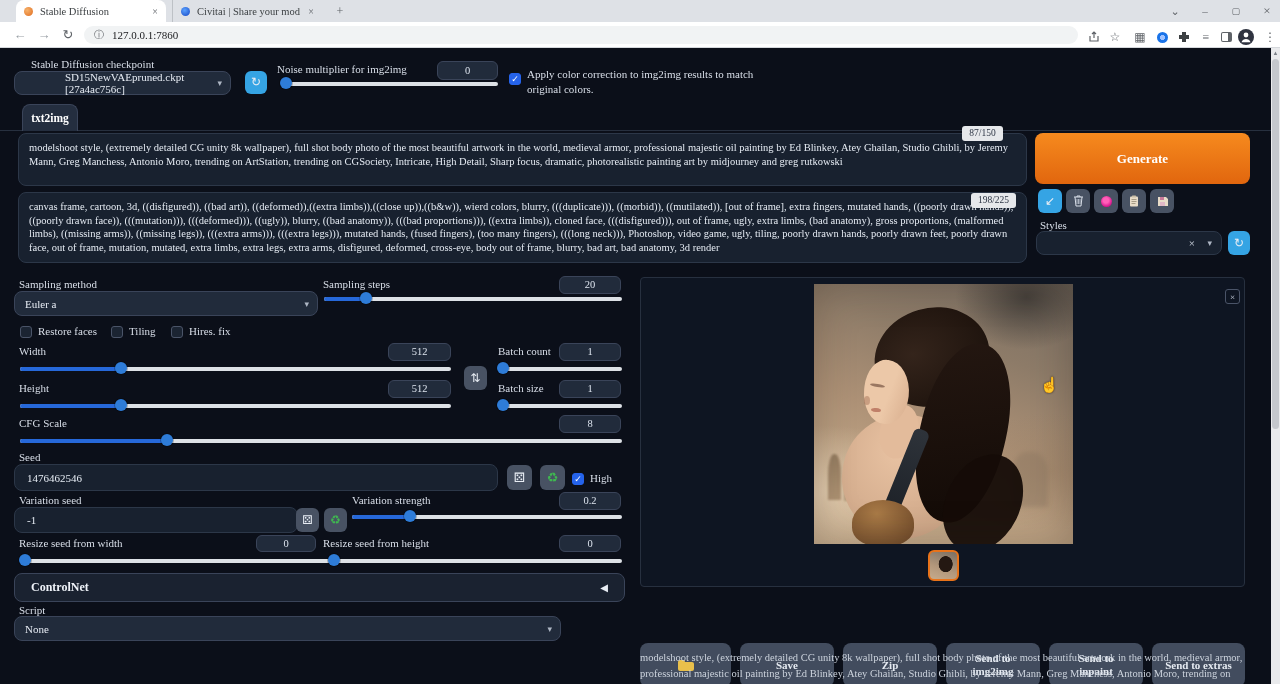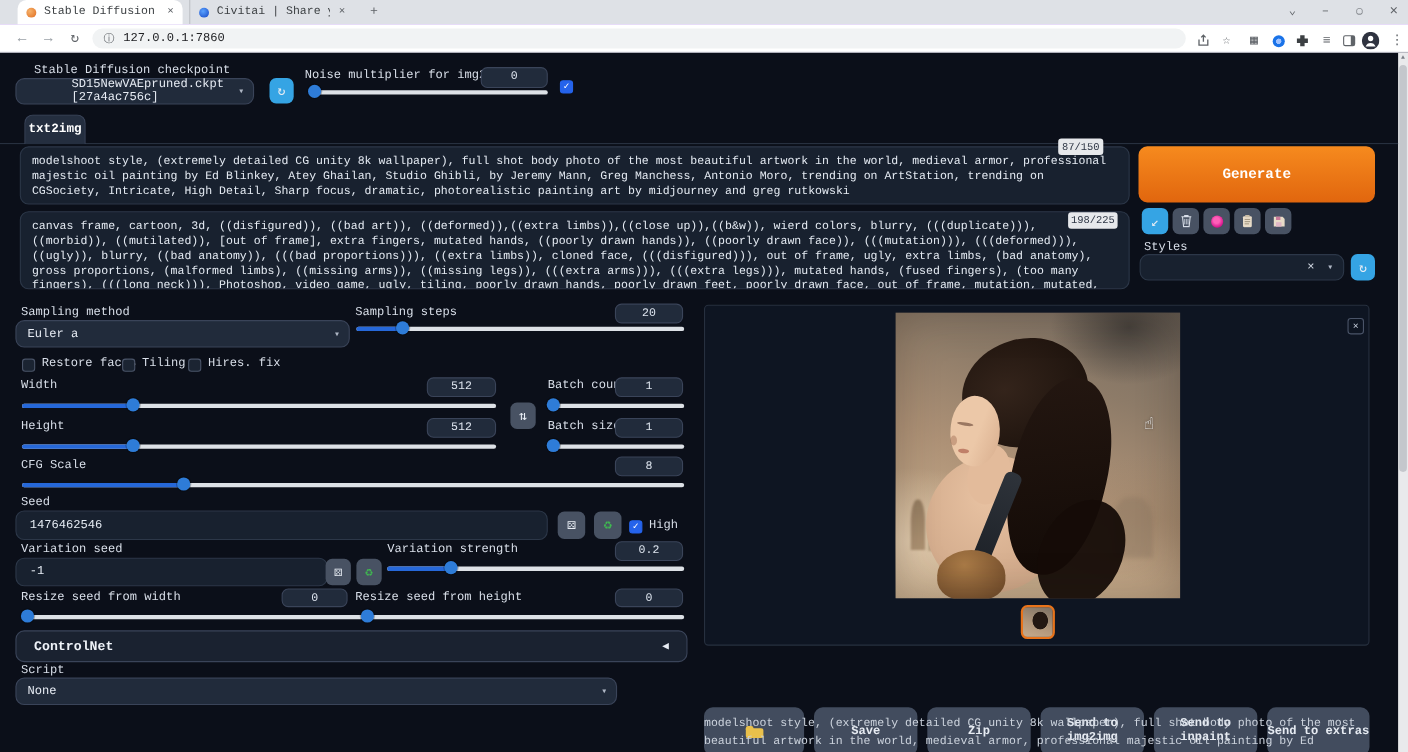--- a/index.html
+++ b/index.html
@@ -1,17 +1,17 @@
 <!DOCTYPE html>
 <html><head>
 <meta charset="utf-8">
 <style>
   * { margin:0; padding:0; box-sizing:border-box; }
   body { font-family:"Liberation Sans", sans-serif; background:#000; }
-  .screen { position:relative; width:1280px; height:684px; overflow:hidden; background:#6d28d9; font-family:Liberation Mono, monospace; }
+  .screen { position:relative; width:1280px; height:684px; overflow:hidden; background:#b91c1c; font-family:Liberation Serif, serif; }
   .a { position:absolute; }
 
   
   .tabstrip { position:absolute; left:0; top:0; width:1280px; height:22px; background:#dee1e6; }
   .btab { position:absolute; top:0; height:22px; border-radius:8px 8px 0 0; display:flex; align-items:center; font-size:10.5px; color:#3c4043; padding:0 8px; }
   .btab .fav { width:9px; height:9px; border-radius:50%; margin-right:7px; flex:none; }
   .btab .ttl { flex:1; overflow:hidden; white-space:nowrap; }
   .btab .tx { color:#5f6368; font-size:10px; margin-left:8px; }
   .wctl { position:absolute; top:0; height:22px; width:30px; text-align:center; line-height:22px; color:#5f6368; font-size:11px; }
   .toolbar { position:absolute; left:0; top:22px; width:1280px; height:26px; background:#ffffff; border-bottom:1px solid #d5d8dc; }
@@ -114,20 +114,21 @@
     <div class="sqbtn bluebtn" style="left:245px;top:23px;width:22px;height:23px;font-size:12px;">↻</div>
 
     <div class="lbl" style="left:277px;top:15px;">Noise multiplier for img2img</div>
     <div class="numbox" style="left:437px;top:13px;width:61px;height:19px;line-height:17px;">0</div>
     <div class="slider" style="left:282px;top:29px;width:216px;">
       <div class="track"></div>
       <div class="fill" style="width:2%;"></div>
       <div class="knob" style="left:2%;"></div>
     </div>
     <div class="cbx on" style="left:509px;top:25px;">✓</div>
+    <div class="lbl" style="left:527px;top:19px;width:245px;white-space:normal;line-height:14.5px;">Apply color correction to img2img results to match original colors.</div>
 
     <div class="a" style="left:0;top:82px;width:1271px;height:1px;background:#27303f;"></div>
     <div class="a" style="left:22px;top:56px;width:56px;height:27px;background:#242e3f;border:1px solid #3a4459;border-bottom:none;border-radius:8px 8px 0 0;color:#fff;font-weight:bold;font-size:11.5px;text-align:center;line-height:26px;">txt2img</div>
     <div class="apptab" style="left:97px;top:111px;">img2img</div>
     <div class="apptab" style="left:152px;top:111px;">Extras</div>
     <div class="apptab" style="left:208px;top:111px;">PNG Info</div>
     <div class="apptab" style="left:292px;top:111px;">Checkpoint Merger</div>
     <div class="apptab" style="left:368px;top:111px;">Train</div>
     <div class="apptab" style="left:430px;top:111px;">Dreambooth</div>
     <div class="apptab" style="left:499px;top:111px;">Settings</div>

